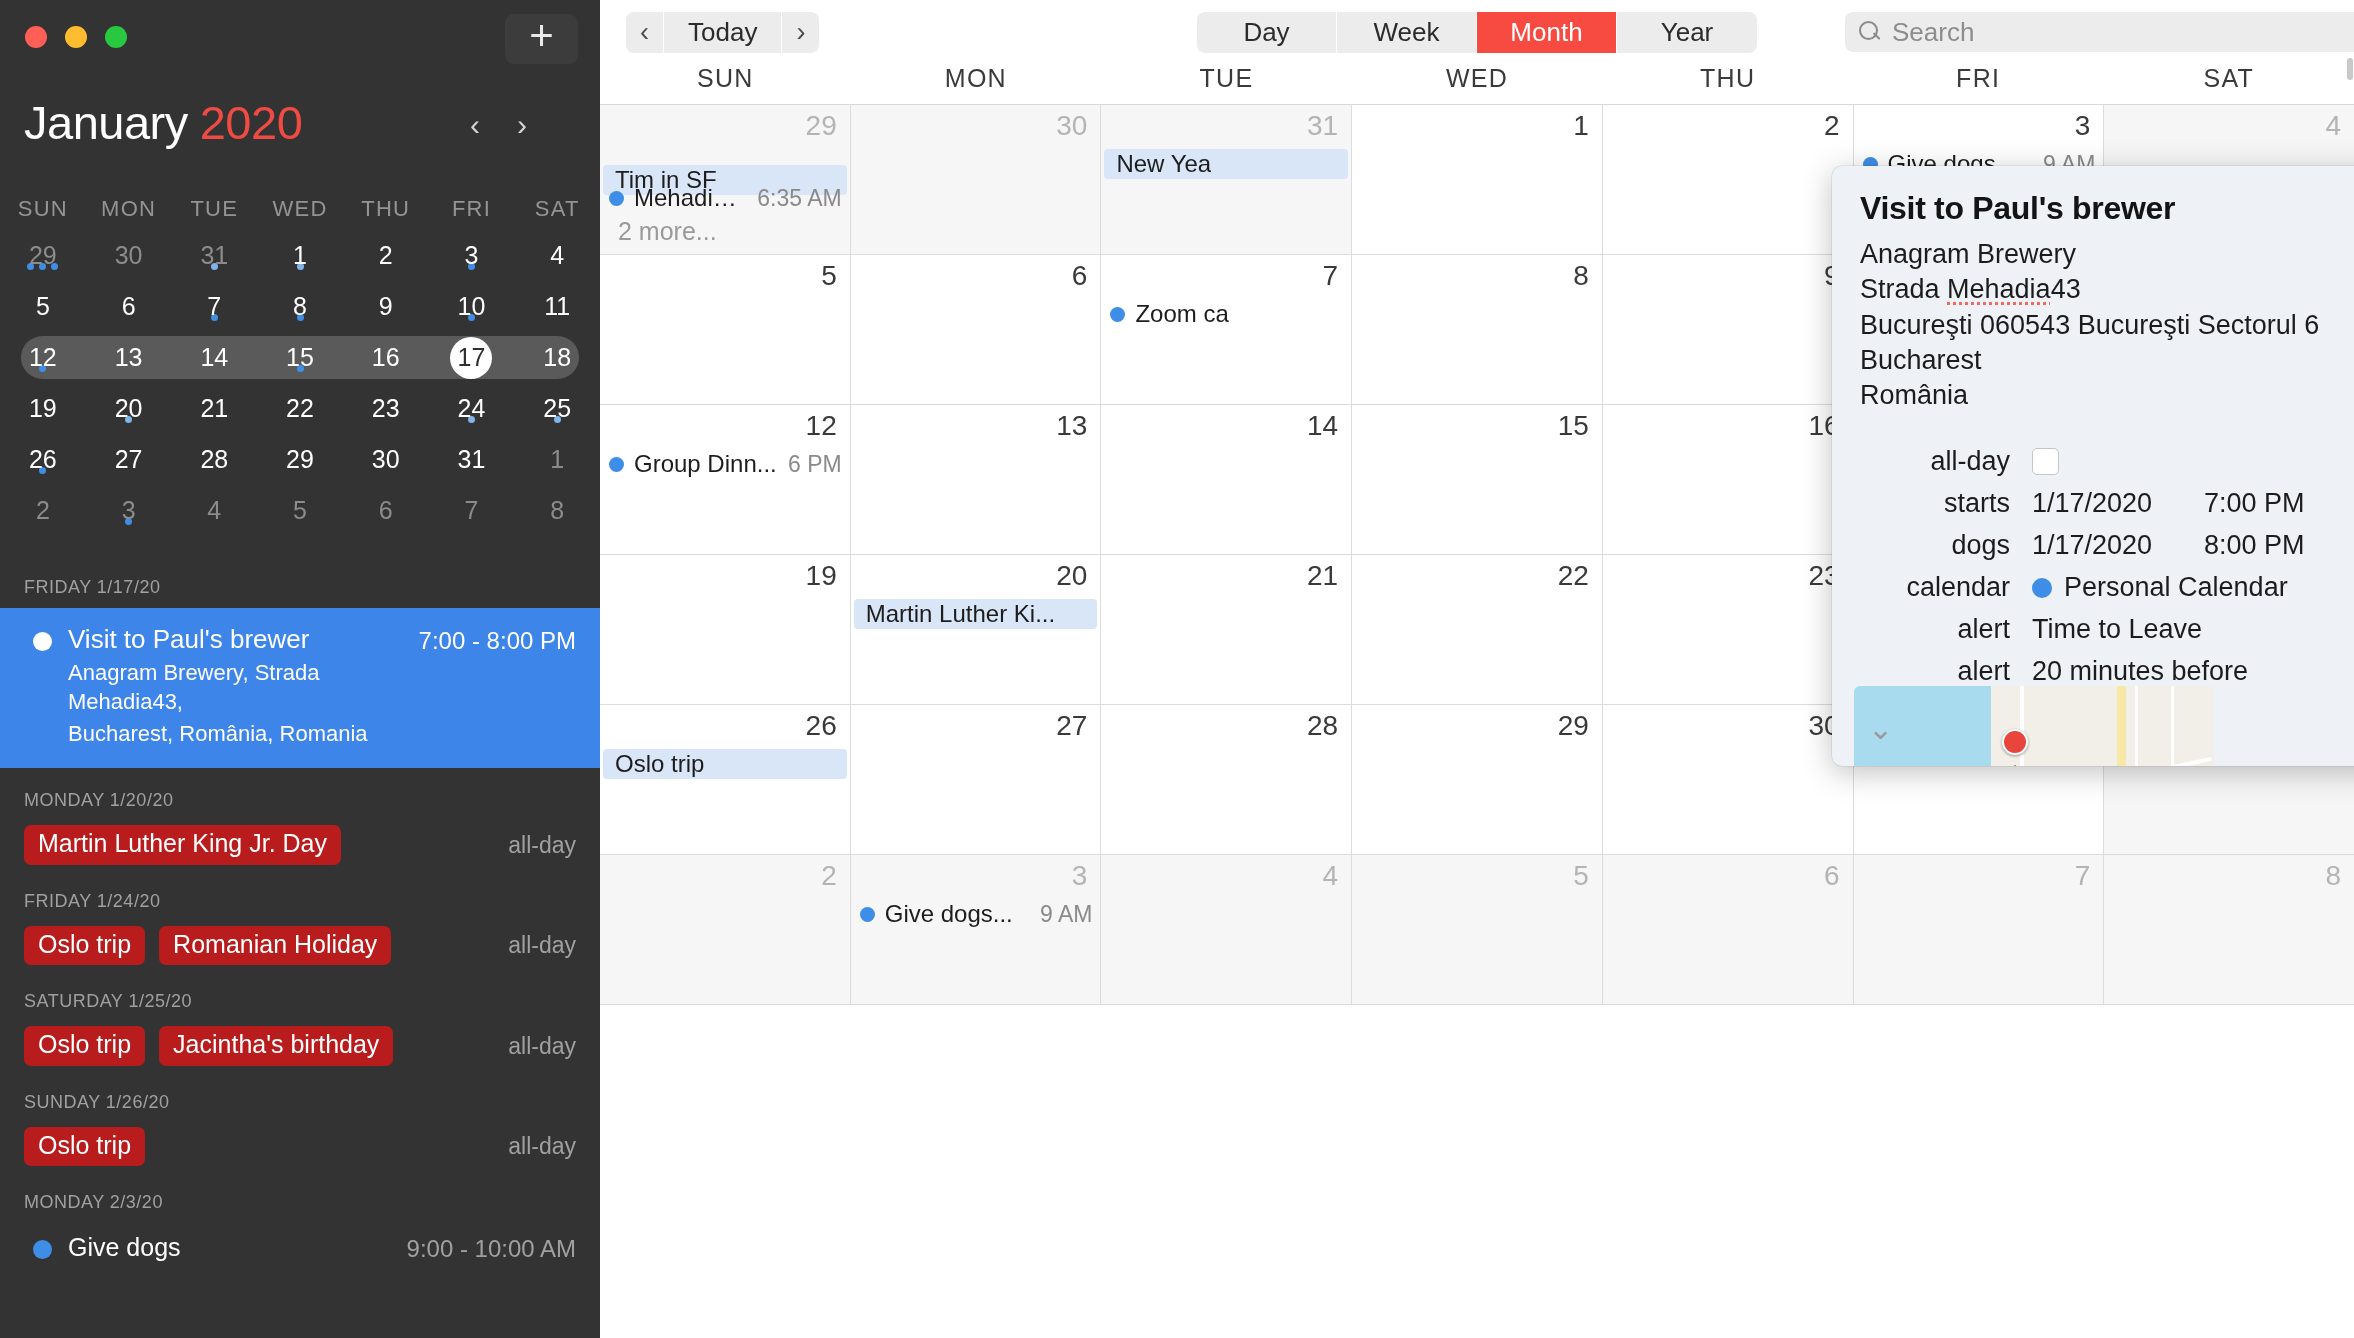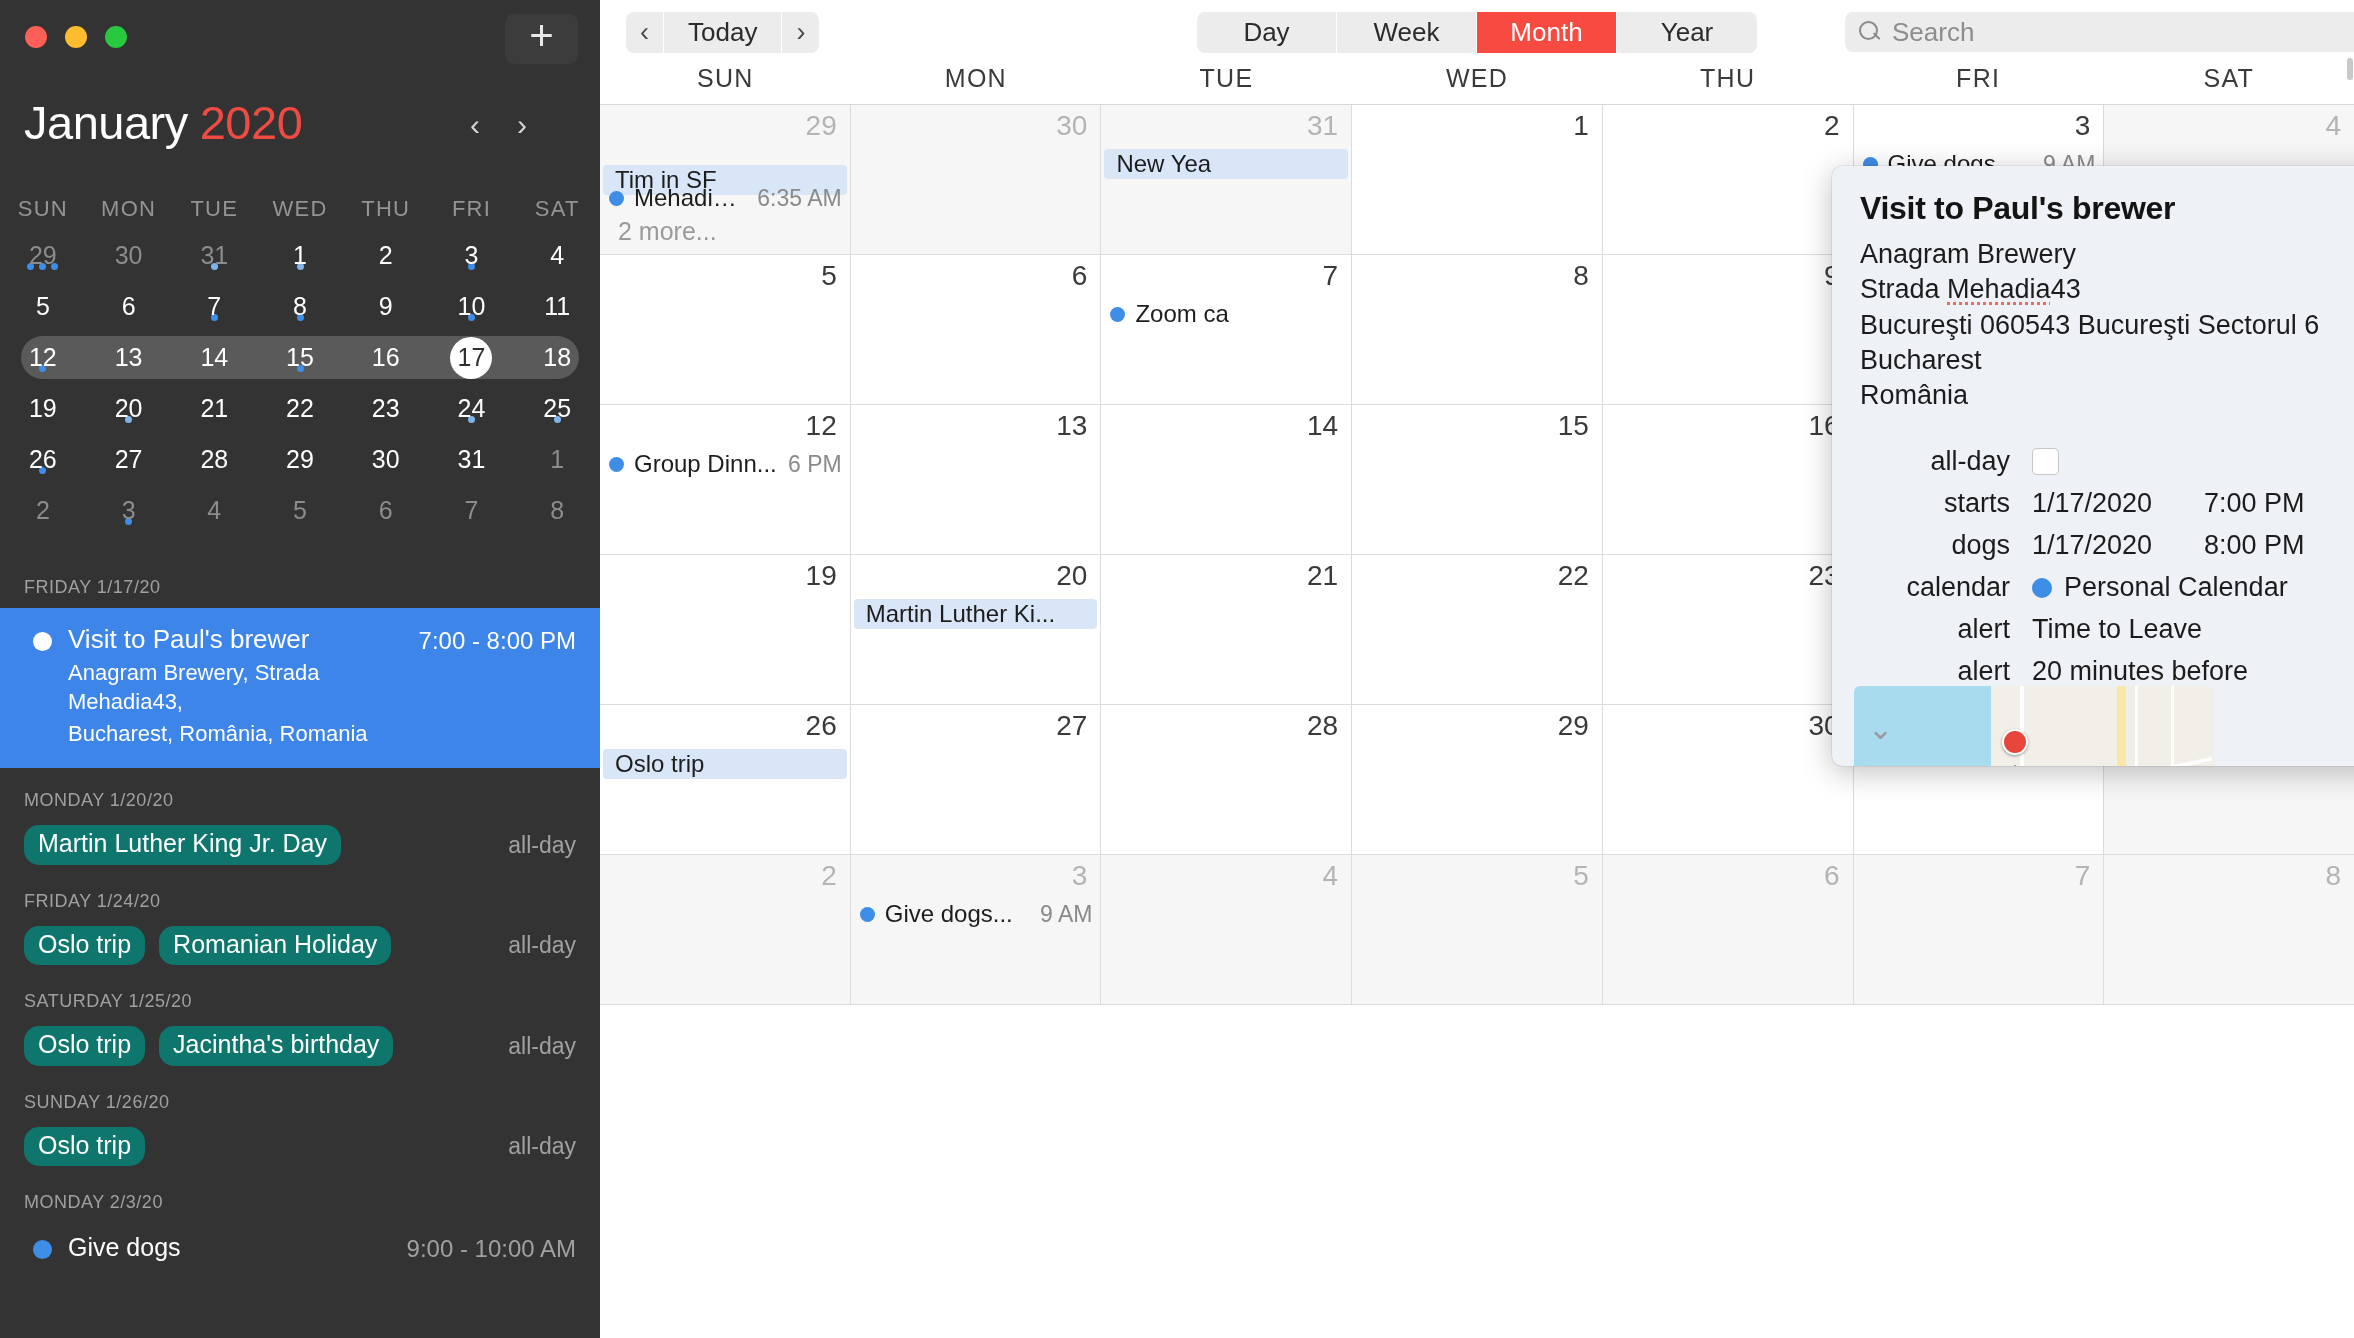--- a/index.html
+++ b/index.html
@@ -63,21 +63,21 @@
   .ev-row { display:flex; align-items:flex-start; padding:4px 24px 4px 24px; }
   .ev-row.sel { background:#3d85e8; padding:16px 24px 20px 24px; }
   .ev-bullet { width:19px; height:19px; border-radius:50%; background:#3e8ee8; margin:8px 16px 0 9px; flex:0 0 19px; }
   .ev-row.sel .ev-bullet { background:#ffffff; }
   .ev-body { flex:1; }
   .ev-title { font-size:26px; color:#ffffff; line-height:1.2; }
   .ev-loc { font-size:22px; color:#ffffff; line-height:1.32; margin-top:3px; }
   .ev-time { font-size:24px; color:#ffffff; white-space:nowrap; padding-top:3px; }
   .pill-wrap { padding:4px 24px; display:flex; gap:14px; align-items:center; }
   .pill {
-    background:#0f766e; color:#ffffff; border-radius:15px;
+    background:#b91c1c; color:#ffffff; border-radius:7px;
     font-size:25px; padding:5px 14px 7px 14px; line-height:1.1; white-space:nowrap;
   }
   .allday-lbl { margin-left:auto; font-size:23px; color:#a0a0a0; }
   .ev-simple { display:flex; align-items:flex-start; padding:8px 24px; }
   .ev-simple .ev-bullet { margin-top:9px; }
   .ev-simple-title { font-size:25px; color:#ffffff; line-height:1.28; }
   .ev-simple-time { margin-left:auto; font-size:24px; color:#a0a0a0; white-space:nowrap; padding-top:4px; }
 
   
   #main { flex:1; position:relative; background:#ffffff; height:1338px; }

